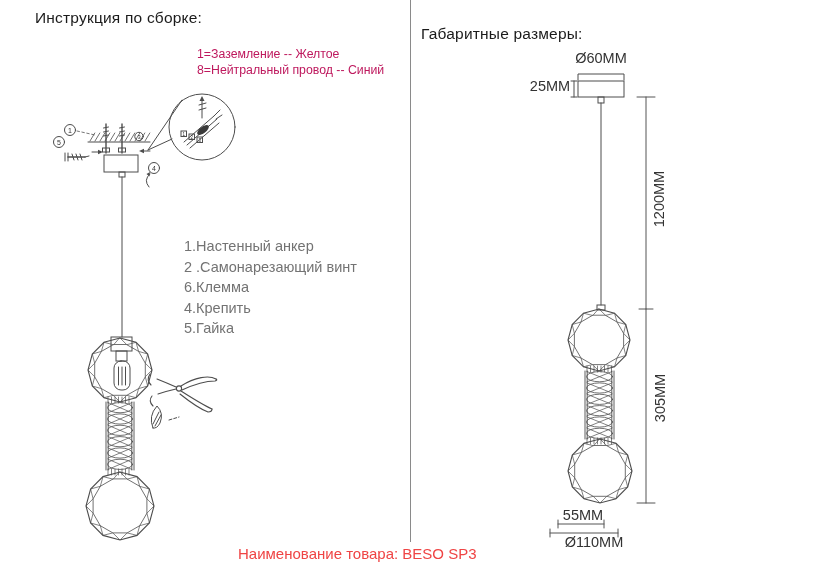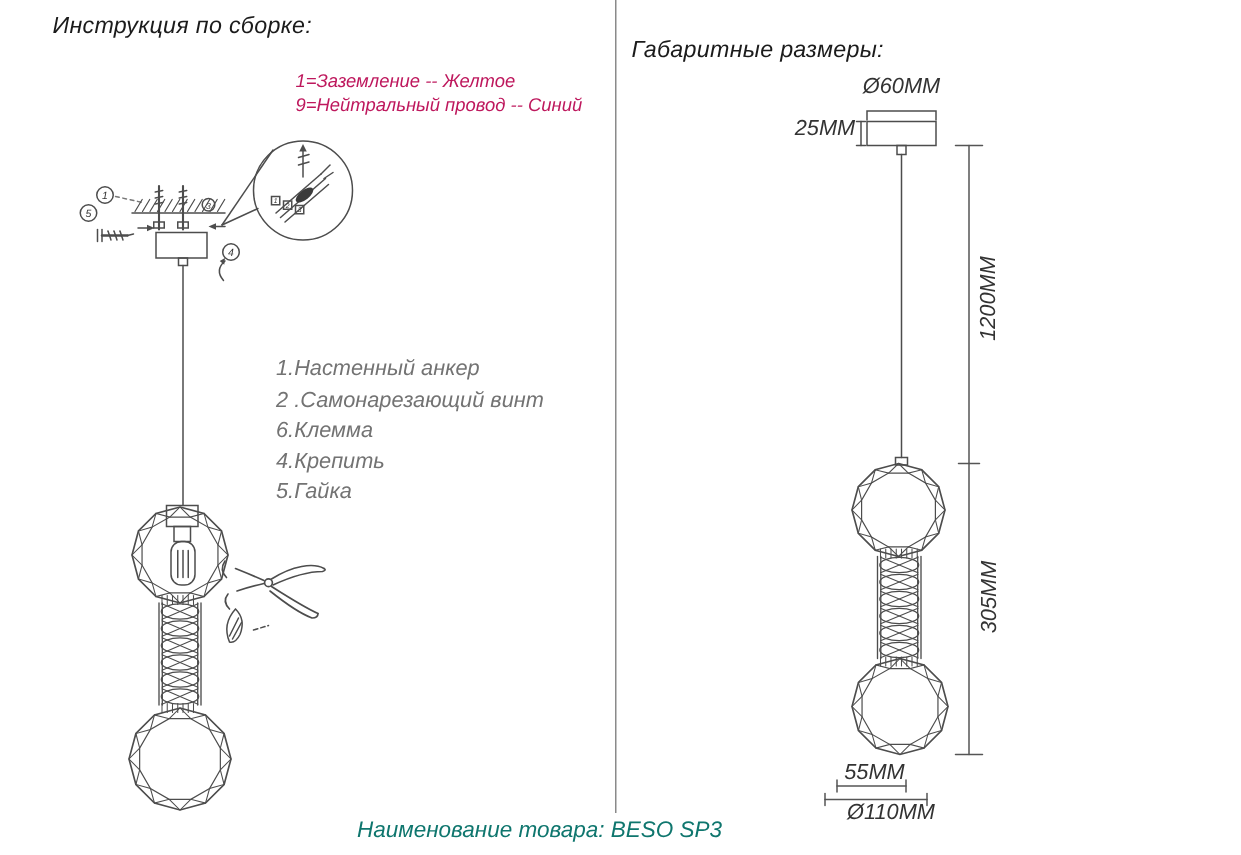--- a/index.html
+++ b/index.html
@@ -1,52 +1,52 @@
 <!DOCTYPE html>
 <html><head>
 <meta charset="utf-8">
 <style>
   * { margin:0; padding:0; box-sizing:border-box; }
   html,body { background:#fff; }
   .page {
     position:relative; width:827px; height:566px; background:#ffffff;
-    font-family:"Liberation Sans", sans-serif; color:#1f1f1f; overflow:hidden;font-style:italic;
+    font-family:"Liberation Sans", sans-serif; color:#1f1f1f; overflow:hidden;
   }
   .divider { position:absolute; left:410px; top:0; width:1px; height:542px; background:#8a8a8a; }
   .panel-title { position:absolute; font-size:15.5px; color:#1b1b1b; letter-spacing:.2px; }
   #left-title  { left:35px;  top:9px; }
   #right-title { left:421px; top:9px;margin-top:16px; }
   .wiring-notes { position:absolute; left:197px; top:47px; font-size:12.3px; line-height:15.5px; color:#be185d; }
   .parts-list { position:absolute; left:184px; top:236px; font-size:14.5px; line-height:20.5px; color:#737373; }
   svg.draw { position:absolute; left:0; top:0; width:827px; height:570px; }
   .dim-label { position:absolute; font-size:14.5px; color:#333; text-align:center; white-space:nowrap; }
   .vlabel { transform:rotate(-90deg); transform-origin:center; }
   #dim-60   { left:570px; top:50px;  width:62px; }
   #dim-25   { left:529px; top:78px;  width:42px; }
   #dim-1200 { left:614px; top:191px; width:90px; }
   #dim-305  { left:625px; top:390px; width:70px; }
   #dim-55   { left:553px; top:507px; width:60px; }
   #dim-110  { left:554px; top:534px; width:80px; }
-  .footer-name { position:absolute; left:238px; top:545px; font-size:15px; color:#0f766e; }
+  .footer-name { position:absolute; left:238px; top:545px; font-size:15px; color:#ef4444; }
   text.callout { font-size:7px; fill:#333; }
   text.tinylbl { font-size:4.5px; fill:#333; }
 </style>
 </head>
 <body>
 
 <div class="page">
 
   <div class="divider"></div>
 
   <div id="left-title" class="panel-title">Инструкция по сборке:</div>
   <div id="right-title" class="panel-title">Габаритные размеры:</div>
 
   <div class="wiring-notes">
     <div>1=Заземление -- Желтое</div>
-    <div>9=Нейтральный провод -- Синий</div>
+    <div>8=Нейтральный провод -- Синий</div>
   </div>
 
   <div class="parts-list">
     <div>1.Настенный анкер</div>
     <div>2 .Самонарезающий винт</div>
     <div>6.Клемма</div>
     <div>4.Крепить</div>
     <div>5.Гайка</div>
   </div>
 

